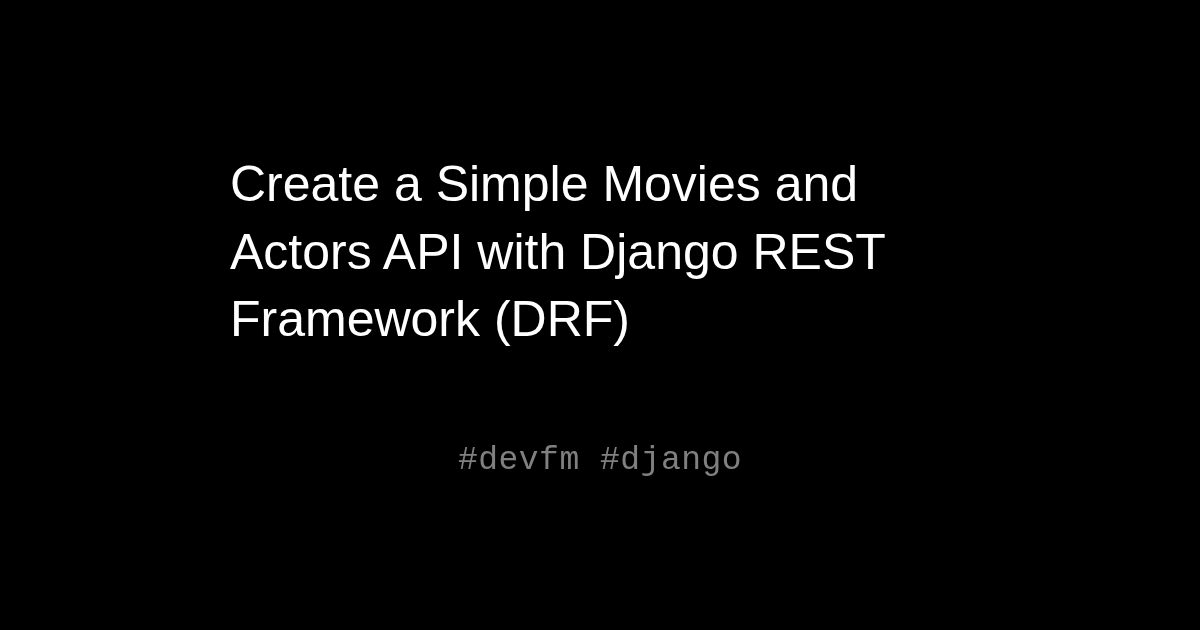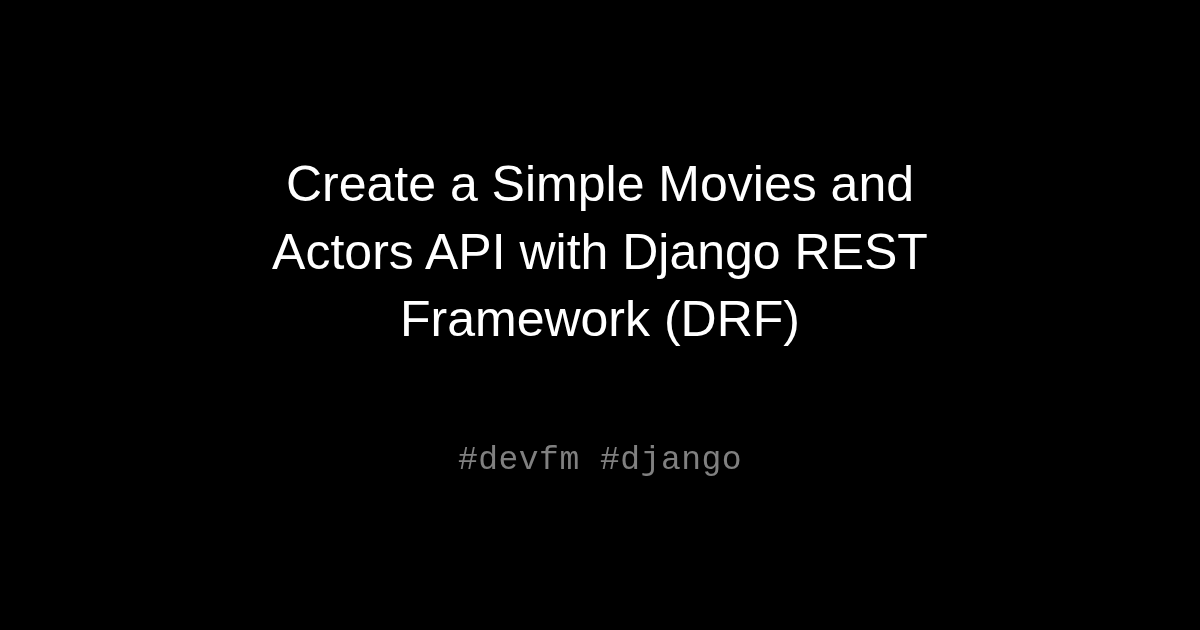--- a/index.html
+++ b/index.html
@@ -15,21 +15,20 @@
       flex-direction: column;
       justify-content: center;
       align-items: center;
       font-family: "Segoe UI", -apple-system, BlinkMacSystemFont, "Helvetica Neue", Arial, sans-serif;
       overflow: hidden;
     }
     .title {
       color: #ffffff;
       font-size: 50px;
       font-weight: 400;
-      text-align: center;
       line-height: 1.35;
       max-width: 820px;
       padding: 0 40px;
     }
     .tags {
       color: #808080;
       font-family: "Consolas", "Menlo", "Courier New", monospace;
       font-size: 33px;
       font-weight: 400;
       text-align: right;

